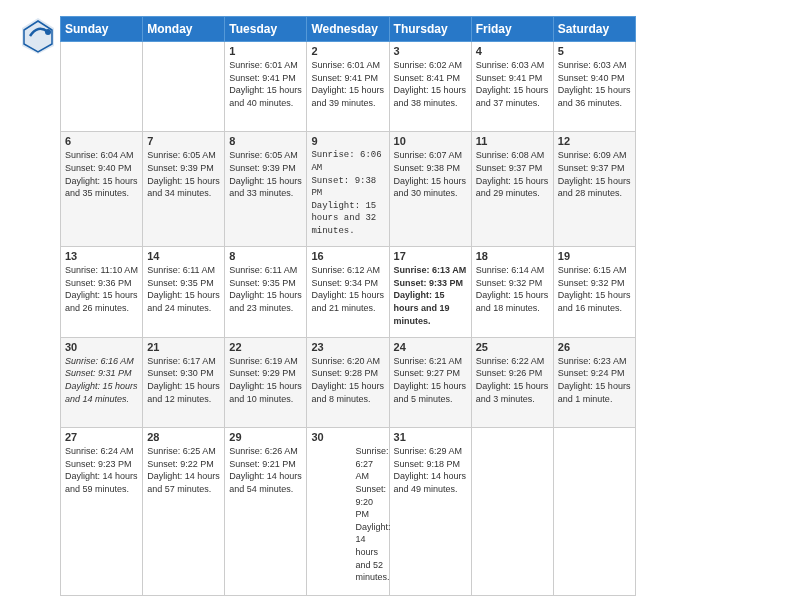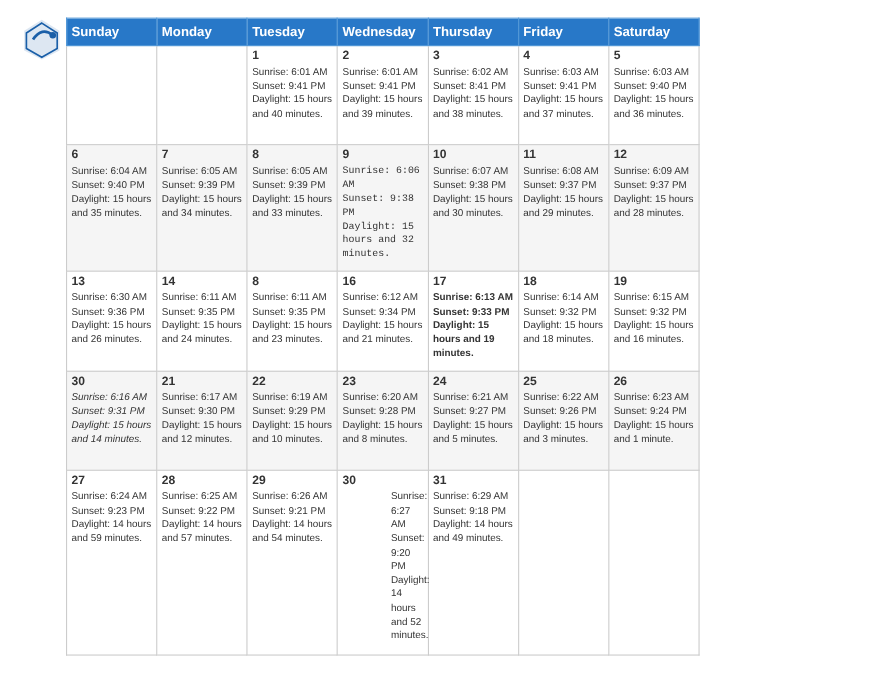--- a/index.html
+++ b/index.html
@@ -200,21 +200,21 @@
           <td>
             <span class="day-num">12</span>
             <div class="cell-info" style="white-space: pre-line;">Sunrise: 6:09 AM
 Sunset: 9:37 PM
 Daylight: 15 hours and 28 minutes.</div>
           </td>
         </tr>
         <tr>
           <td>
             <span class="day-num">13</span>
-            <div class="cell-info" style="white-space: pre-line;">Sunrise: 6:30 AM
+            <div class="cell-info" style="white-space: pre-line;">Sunrise: 11:10 AM
 Sunset: 9:36 PM
 Daylight: 15 hours and 26 minutes.</div>
           </td>
           <td>
             <span class="day-num">14</span>
             <div class="cell-info" style="white-space: pre-line;">Sunrise: 6:11 AM
 Sunset: 9:35 PM
 Daylight: 15 hours and 24 minutes.</div>
           </td>
           <td>

